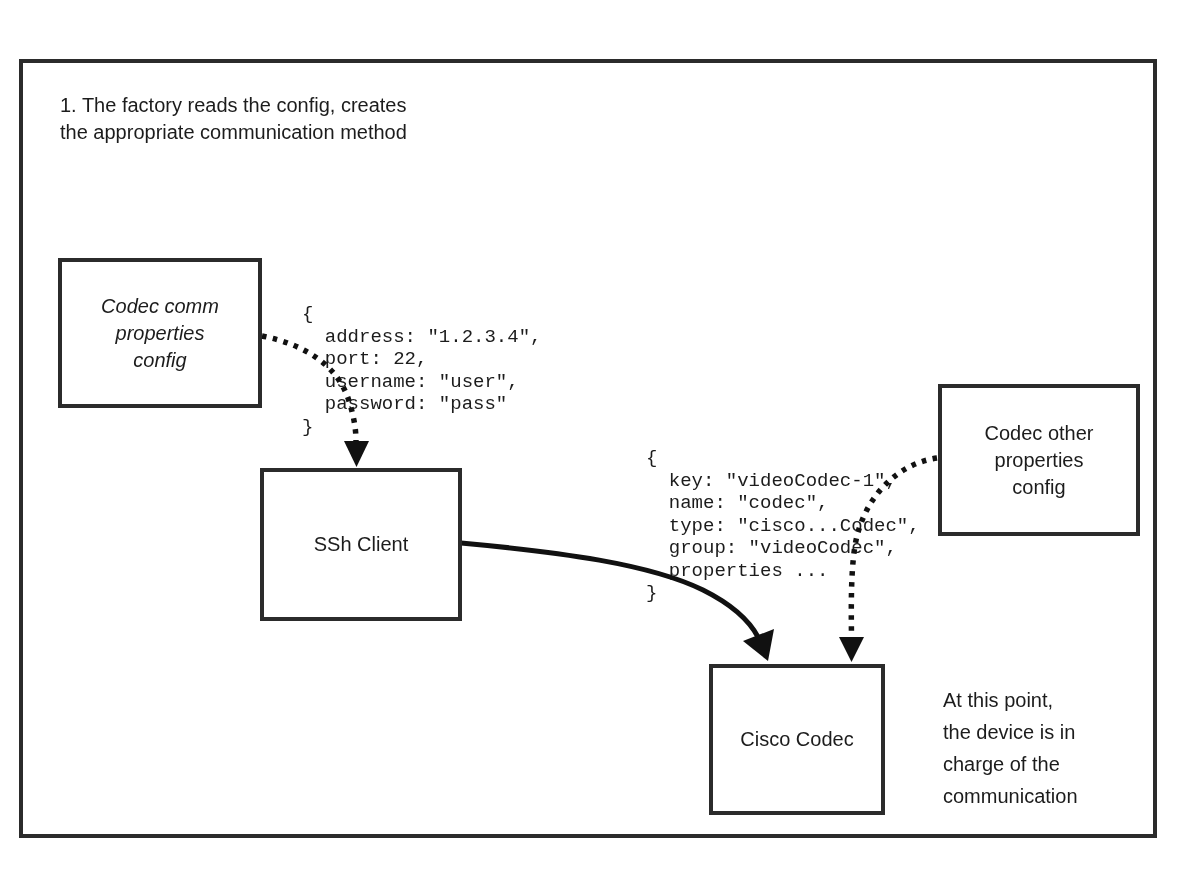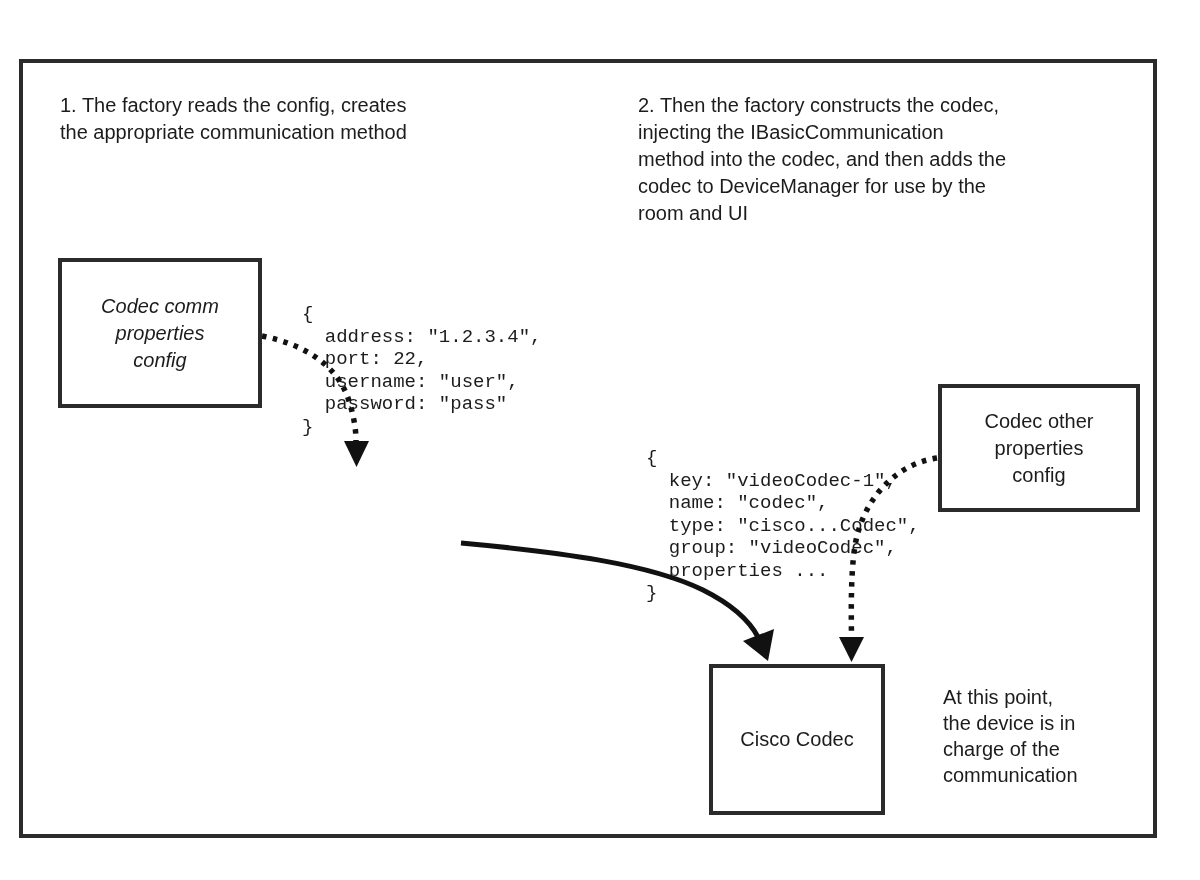--- a/index.html
+++ b/index.html
@@ -28,21 +28,21 @@
   }
   .note {
     position: absolute;
     white-space: pre-line;
     font-size: 20px;
     line-height: 27px;
     color: #1c1c1c;
   }
   .note-step1 { left: 60px;  top: 92px;  width: 440px; }
   .note-step2 { left: 638px; top: 92px;  width: 490px; }
-  .note-side  { left: 943px; top: 684px; width: 210px; line-height: 26px; }
+  .note-side  { left: 943px; top: 684px; width: 210px; line-height: 32px; }
   .code {
     position: absolute;
     margin: 0;
     white-space: pre;
     font-family: "Liberation Mono", "DejaVu Sans Mono", monospace;
     font-size: 19px;
     line-height: 22.5px;
     color: #1c1c1c;
   }
   .code-comm  { left: 302px; top: 303px; }
@@ -58,46 +58,41 @@
     text-align: center;
   }
   .dbox .label {
     white-space: pre-line;
     font-size: 20px;
     line-height: 27px;
     color: #1c1c1c;
   }
   .box-codec-comm  { left: 58px;  top: 258px; width: 204px; height: 150px; font-style: italic; }
   .box-ssh-client  { left: 260px; top: 468px; width: 202px; height: 153px; }
-  .box-codec-other { left: 938px; top: 384px; width: 202px; height: 128px; }
+  .box-codec-other { left: 938px; top: 384px; width: 202px; height: 152px; }
   .box-cisco-codec { left: 709px; top: 664px; width: 176px; height: 151px; }
   svg.arrows {
     position: absolute;
     left: 0;
     top: 0;
     width: 1200px;
     height: 880px;
     pointer-events: none;
   }
 </style>
 </head>
 <body>
 
 <div id="canvas">
 
   <div class="frame"></div>
 
   <div class="note note-step1">1. The factory reads the config, creates
 the appropriate communication method</div>
 
-  <div class="note note-step2">2. Then the factory constructs the codec,
-injecting the IBasicCommunication
-method into the codec, and then adds the
-codec to DeviceManager for use by the
-room and UI</div>
 
   <pre class="code code-comm">{
   address: "1.2.3.4",
   port: 22,
   username: "user",
   password: "pass"
 }</pre>
 
   <pre class="code code-codec">{
   key: "videoCodec-1",
@@ -124,20 +119,23 @@
       <polygon points="839,637 864,637 851.5,662" fill="#111111"></polygon>
     </g>
   </svg>
 
   <div class="dbox box-codec-comm">
     <span class="label">Codec comm
 properties
 config</span>
   </div>
 
+  <div class="dbox box-ssh-client">
+    <span class="label">SSh Client</span>
+  </div>
 
   <div class="dbox box-codec-other">
     <span class="label">Codec other
 properties
 config</span>
   </div>
 
   <div class="dbox box-cisco-codec">
     <span class="label">Cisco Codec</span>
   </div>

